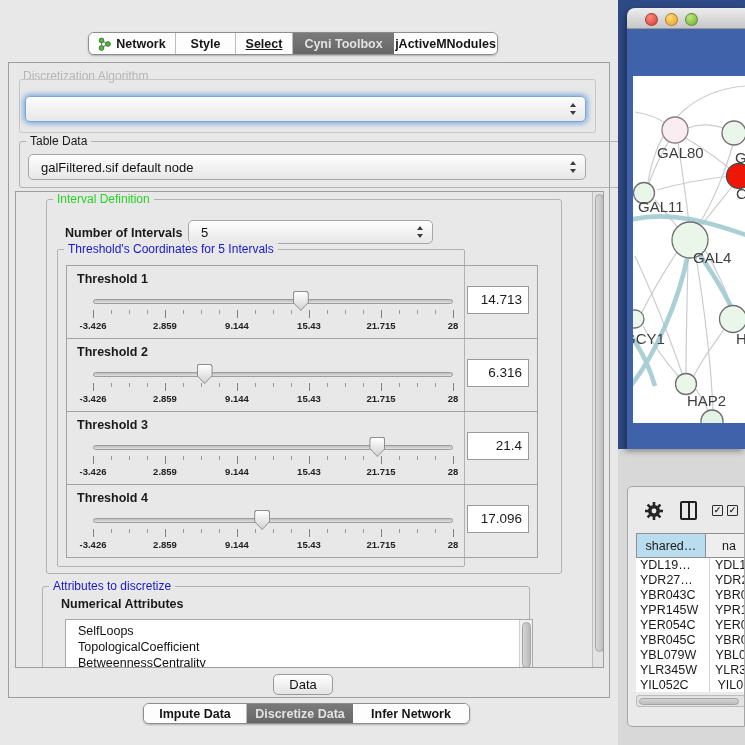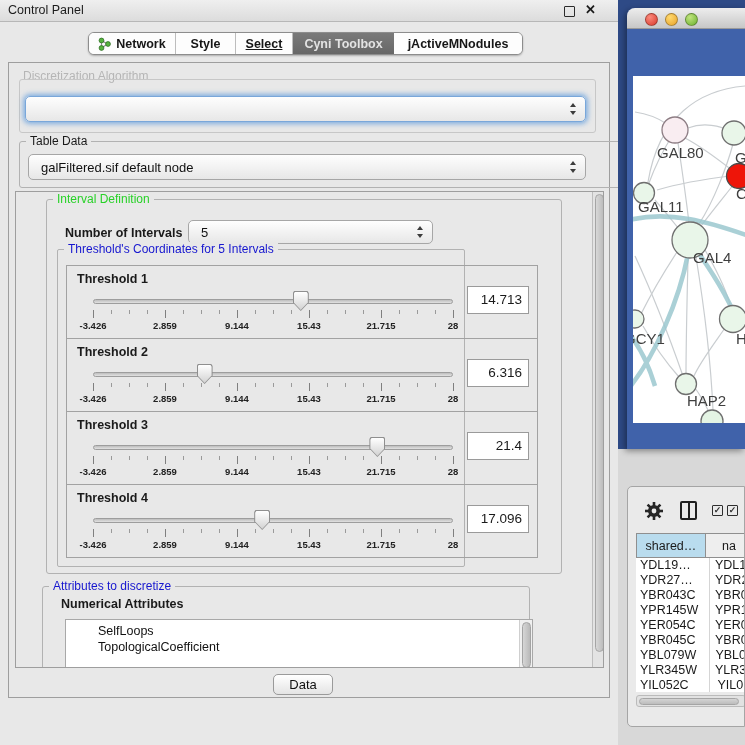--- a/index.html
+++ b/index.html
@@ -80,21 +80,21 @@
   .tick.minor { height:4px; background:#9a9a9a; }
   .slider-scale { position:absolute; left:0; top:54px; width:472px; height:13px; }
   .scale-label { position:absolute; width:44px; text-align:center; font-size:9.5px; font-weight:bold; color:#222; }
   .value-box { position:absolute; left:400px; top:20px; width:62px; height:28px; background:#fff;
     border:1px solid #9a9a9a; font-size:13.5px; text-align:right; line-height:26px; padding-right:6px; }
 
   .attr-group { left:26px; top:394px; width:488px; height:95px; }
   .attr-title { position:absolute; left:18px; top:10px; font-size:12.5px; font-weight:bold; }
   .attr-list { position:absolute; left:22px; top:32px; width:468px; height:62px; background:#fff;
     border:1px solid #a8a8a8; overflow:hidden; }
-  .attr-item { padding-left:32px; font-size:12.5px; line-height:16px; color:#111; white-space:nowrap; }
+  .attr-item { padding-left:12px; font-size:12.5px; line-height:16px; color:#111; white-space:nowrap; }
   .attr-item:first-child { margin-top:3px; }
   .list-scrollbar { position:absolute; right:0; top:0; width:13px; height:60px; background:#f0f0f0; border-left:1px solid #cfcfcf; }
   .list-scrollbar .thumb { position:absolute; left:1.5px; top:2px; width:9px; height:46px;
     background:linear-gradient(90deg,#d6d6d6,#b9b9b9); border:1px solid #a3a3a3; border-radius:5px; }
 
   .vp-scrollbar { position:absolute; left:576px; top:0; width:13px; height:477px; background:#e3e3e3; border-left:1px solid #bdbdbd; }
   .vp-scrollbar .thumb { position:absolute; left:1.5px; top:2px; width:9px; height:458px;
     background:linear-gradient(90deg,#d8d8d8,#bcbcbc); border:1px solid #a5a5a5; border-radius:5px; }
 
   .apply-btn { position:absolute; left:264px; top:611px; width:60px; height:21px;
@@ -145,25 +145,20 @@
 
   svg text { font-family:"Liberation Sans", sans-serif; }
 </style>
 </head>
 <body>
 
 <div id="app">
 
   <div id="left-panel">
 
-    <div class="titlebar">
-      <span class="title">Control Panel</span>
-      <div class="float-icon"></div>
-      <span class="close-icon">✕</span>
-    </div>
 
     <div class="tabstrip">
       <div class="tabseg" style="width:87px;">
         <svg width="13" height="14" viewBox="0 0 13 14">
           <line x1="3.5" y1="3.5" x2="9.5" y2="7" stroke="#8a8a8a" stroke-width="1.2"></line>
           <line x1="3.5" y1="11" x2="9.5" y2="7" stroke="#8a8a8a" stroke-width="1.2"></line>
           <line x1="3.5" y1="3.5" x2="3.5" y2="11" stroke="#8a8a8a" stroke-width="1.2"></line>
           <circle cx="3.5" cy="3.5" r="2.4" fill="#57b33f" stroke="#2d7022" stroke-width="0.8"></circle>
           <circle cx="3.5" cy="11" r="2.4" fill="#57b33f" stroke="#2d7022" stroke-width="0.8"></circle>
           <circle cx="10" cy="7" r="2.4" fill="#57b33f" stroke="#2d7022" stroke-width="0.8"></circle>
@@ -172,21 +167,21 @@
       </div>
       <div class="tabseg" style="width:60px;">
         <span>Style</span>
       </div>
       <div class="tabseg" style="width:57px;text-decoration:underline;">
         <span>Select</span>
       </div>
       <div class="tabseg dark" style="width:101px;">
         <span>Cyni Toolbox</span>
       </div>
-      <div class="tabseg" style="width:128px;">
+      <div class="tabseg" style="width:103px;">
         <span>jActiveMNodules</span>
       </div>
     </div>
 
     <div class="content-panel">
 
       <span class="algo-label-faded">Discretization Algorithm</span>
       <div class="algo-group"></div>
       <div class="combo algo-combo">
         <div class="stepper"></div>
@@ -370,34 +365,46 @@
             </div>
           </div>
         </div>
 
         <div class="group-box attr-group">
           <span class="group-label blue">Attributes to discretize</span>
           <span class="attr-title">Numerical Attributes</span>
           <div class="attr-list">
             <div class="attr-item">SelfLoops</div>
             <div class="attr-item">TopologicalCoefficient</div>
+            <div class="attr-item">BetweennessCentrality</div>
             <div class="list-scrollbar">
                 <div class="thumb"></div>
               </div>
           </div>
         </div>
 
         <div class="vp-scrollbar">
             <div class="thumb"></div>
           </div>
       </div>
 
       <div class="apply-btn">Data</div>
     </div>
 
+    <div class="bottom-tabstrip">
+      <div class="tabseg" style="width:103px;">
+        <span>Impute Data</span>
+      </div>
+      <div class="tabseg dark" style="width:106px;">
+        <span>Discretize Data</span>
+      </div>
+      <div class="tabseg" style="width:116px;">
+        <span>Infer Network</span>
+      </div>
+    </div>
   </div>
 
   <div id="right-region">
     <div class="lower-bg"></div>
 
     <div class="net-window">
       <div class="net-titlebar">
         <div class="tl red"></div>
         <div class="tl yellow"></div>
         <div class="tl green"></div>

